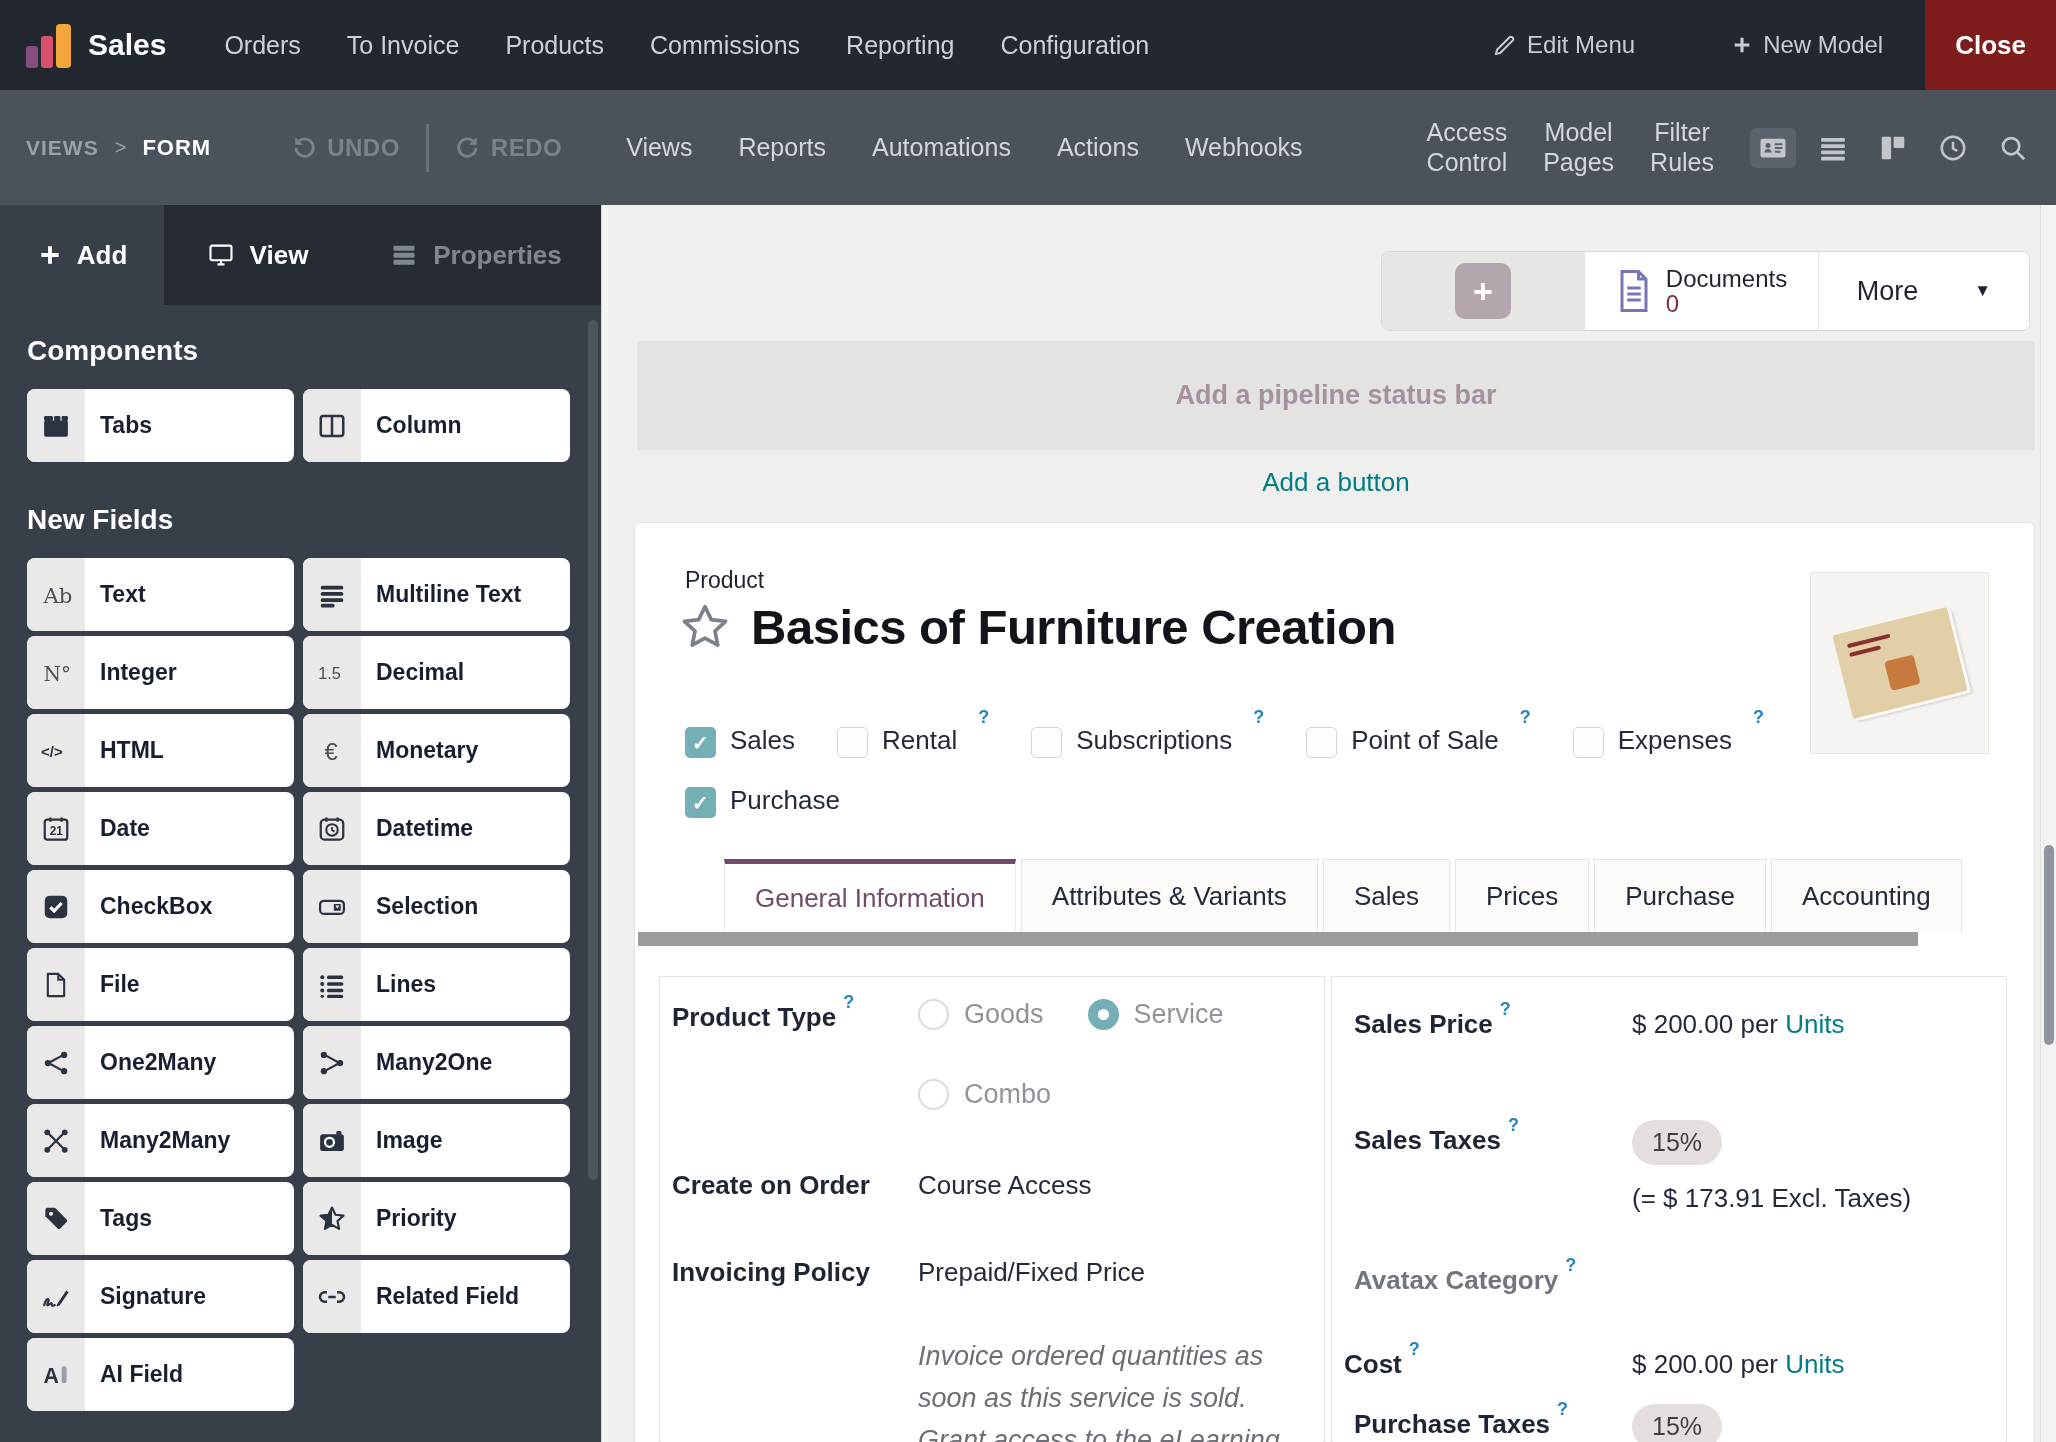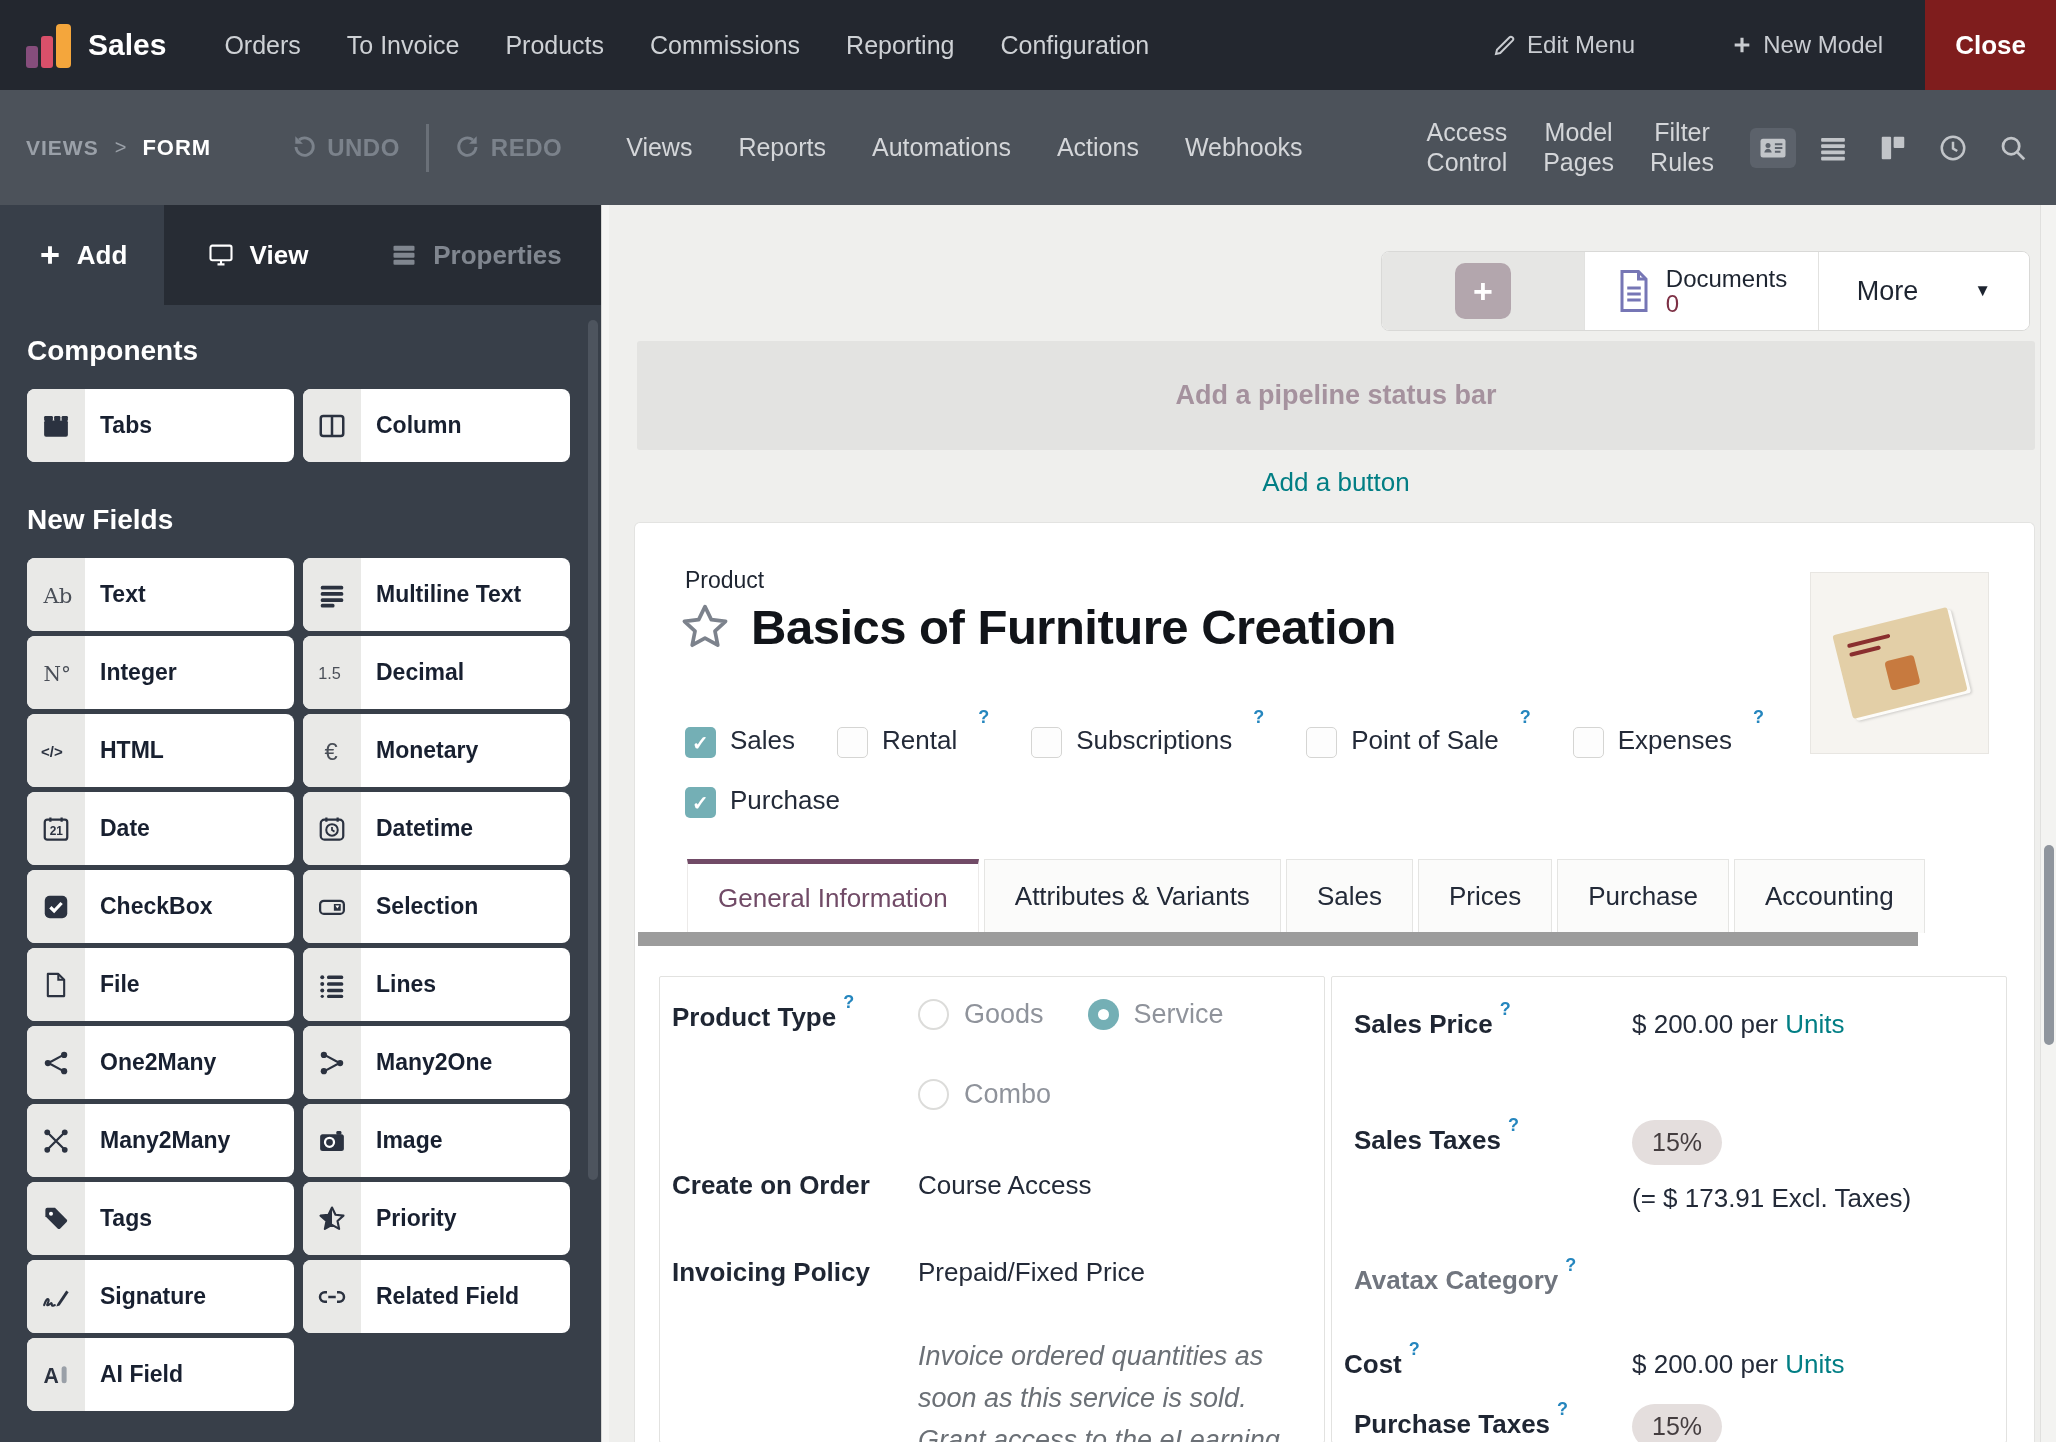--- a/index.html
+++ b/index.html
@@ -27,21 +27,21 @@
 
   
   #studio-bar { position:absolute; left:0; top:90px; width:2056px; height:115px;
     background:#4c525a; display:flex; align-items:center; }
   .crumbs { margin-left:26px; display:flex; align-items:center; gap:16px; }
   .crumb-root { color:#9aa0a8; font-size:21px; font-weight:700; letter-spacing:1px; }
   .crumb-sep { color:#9aa0a8; font-size:20px; }
   .crumb-cur { color:#ffffff; font-size:22px; font-weight:700; letter-spacing:1px; }
   .undo-group { margin-left:80px; display:flex; align-items:center; gap:26px; }
   .histbtn { color:#7b828b; font-size:24px; font-weight:600; letter-spacing:.5px;
-    display:flex; gap:10px; cursor:default; }
+    display:flex; align-items:center; gap:10px; cursor:default; }
   .vdiv { width:3px; height:48px; background:#6a7078; }
   .bar-menu { display:flex; gap:46px; margin-left:64px; }
   .bar-item { color:#d4d6d9; font-size:25px; cursor:pointer; }
   .stacked-group { margin-left:auto; display:flex; gap:36px; align-items:center; }
   .stacked { color:#d4d6d9; font-size:25px; line-height:1.18; text-align:center; cursor:pointer; }
   .bar-icons { display:flex; align-items:center; gap:14px; margin-left:36px; margin-right:20px; }
   .bar-ico { width:46px; height:40px; display:flex; align-items:center; justify-content:center;
     color:#c2c5c9; border-radius:6px; cursor:pointer; }
   .bar-ico.active { background:#5c626b; }
 
@@ -125,21 +125,21 @@
   .cb-box.unchecked { background:#fdfdfd; border:1px solid #d5d5d3; color:transparent; }
   .cb-label { font-size:26px; color:#232a38; font-weight:500; }
   .helpq { color:#2586be; font-size:18px; font-weight:600; margin-left:7px; position:relative; top:-8px; }
 
   .tab-strip { position:absolute; left:0px; top:336px; width:1399px; height:74px; display:flex;
     padding-left:52px; }
   .ptab { height:74px; display:flex; align-items:center; padding:0 30px; font-size:26px;
     color:#232a38; background:#fbfbfa; border:1px solid #e5e5e3; border-bottom:none;
     margin-right:5px; cursor:pointer; white-space:nowrap; }
   .ptab.active { background:#fff; color:#714B67; border-top:5px solid #714B67;
-    border-left-color:#eceae9; border-right-color:#eceae9; font-weight:500; }
+    border-left-color:#eceae9; border-right-color:#eceae9; font-weight:500;margin-left:37px; }
   .ptab.cut { margin-right:8px; }
   .h-scrollbar { position:absolute; left:3px; top:409px; width:1280px; height:14px;
     background:#9c9c9c; cursor:pointer; }
 
   .panel { position:absolute; top:453px; background:#fff; border:1px solid #e2e2e0; border-radius:2px;text-decoration:underline; }
   .panel.left { left:24px; width:666px; height:467px; }
   .panel.right { left:696px; width:676px; height:467px; }
 
   .frow { position:absolute; display:flex; }
   .flabel { font-size:26px; font-weight:700; color:#1f2633; }

